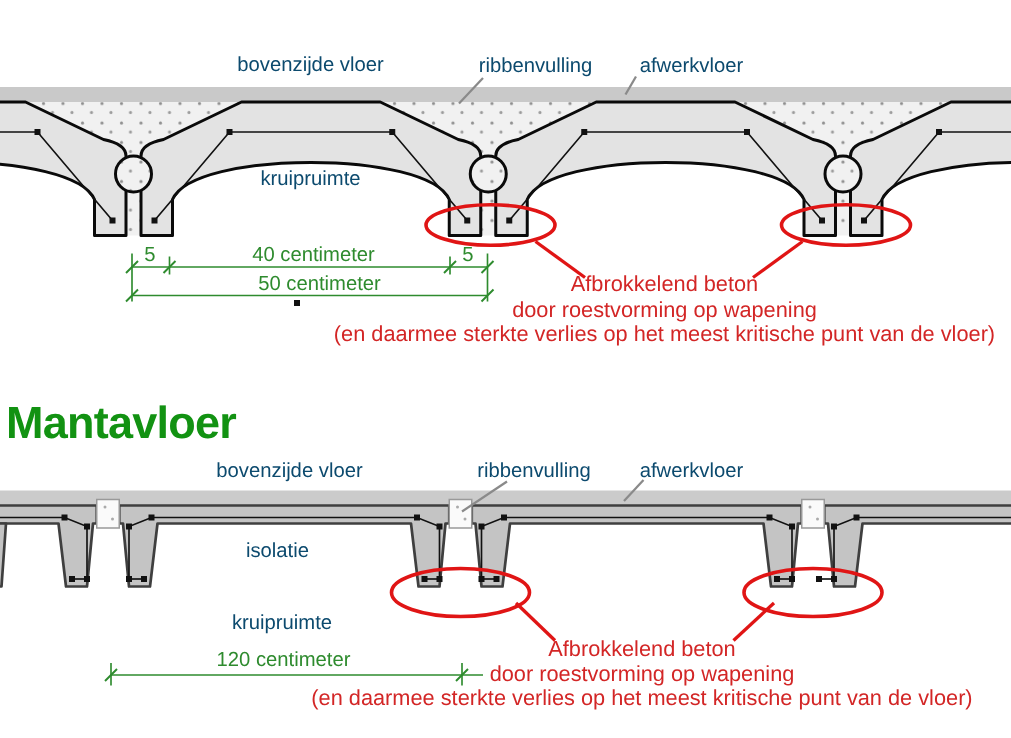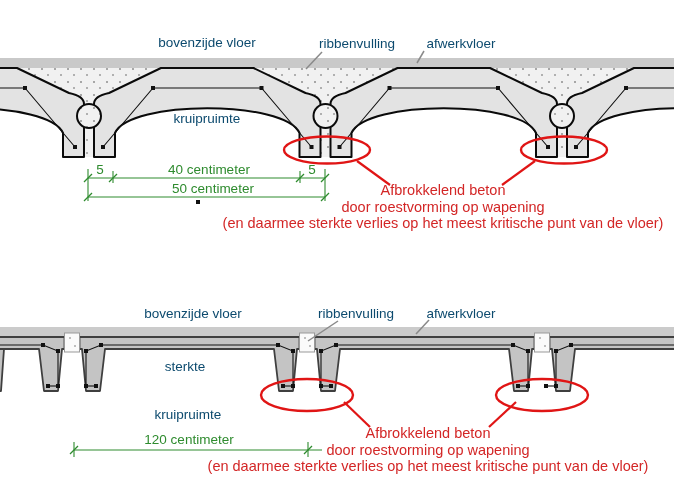--- a/index.html
+++ b/index.html
@@ -201,25 +201,26 @@
   <div class="glabel" style="left:357px;top:36px;">ribbenvulling</div>
   <div class="glabel" style="left:461px;top:36px;">afwerkvloer</div>
   <div class="glabel" style="left:207px;top:111px;">kruipruimte</div>
 
   <div class="red-annotation" style="left:203px;top:182px;">
     <div>Afbrokkelend beton</div>
     <div>door roestvorming op wapening</div>
     <div>(en daarmee sterkte verlies op het meest kritische punt van de vloer)</div>
   </div>
 
+  <div class="heading" style="left:4px;top:266px;">Mantavloer</div>
 
   <div class="glabel" style="left:193px;top:306px;">bovenzijde vloer</div>
   <div class="glabel" style="left:356px;top:306px;">ribbenvulling</div>
   <div class="glabel" style="left:461px;top:306px;">afwerkvloer</div>
-  <div class="glabel" style="left:185px;top:359px;">sterkte</div>
+  <div class="glabel" style="left:185px;top:359px;">isolatie</div>
   <div class="glabel" style="left:188px;top:407px;">kruipruimte</div>
 
   <div class="red-annotation" style="left:188px;top:425px;">
     <div>Afbrokkelend beton</div>
     <div>door roestvorming op wapening</div>
     <div>(en daarmee sterkte verlies op het meest kritische punt van de vloer)</div>
   </div>
 
 </div>
 

